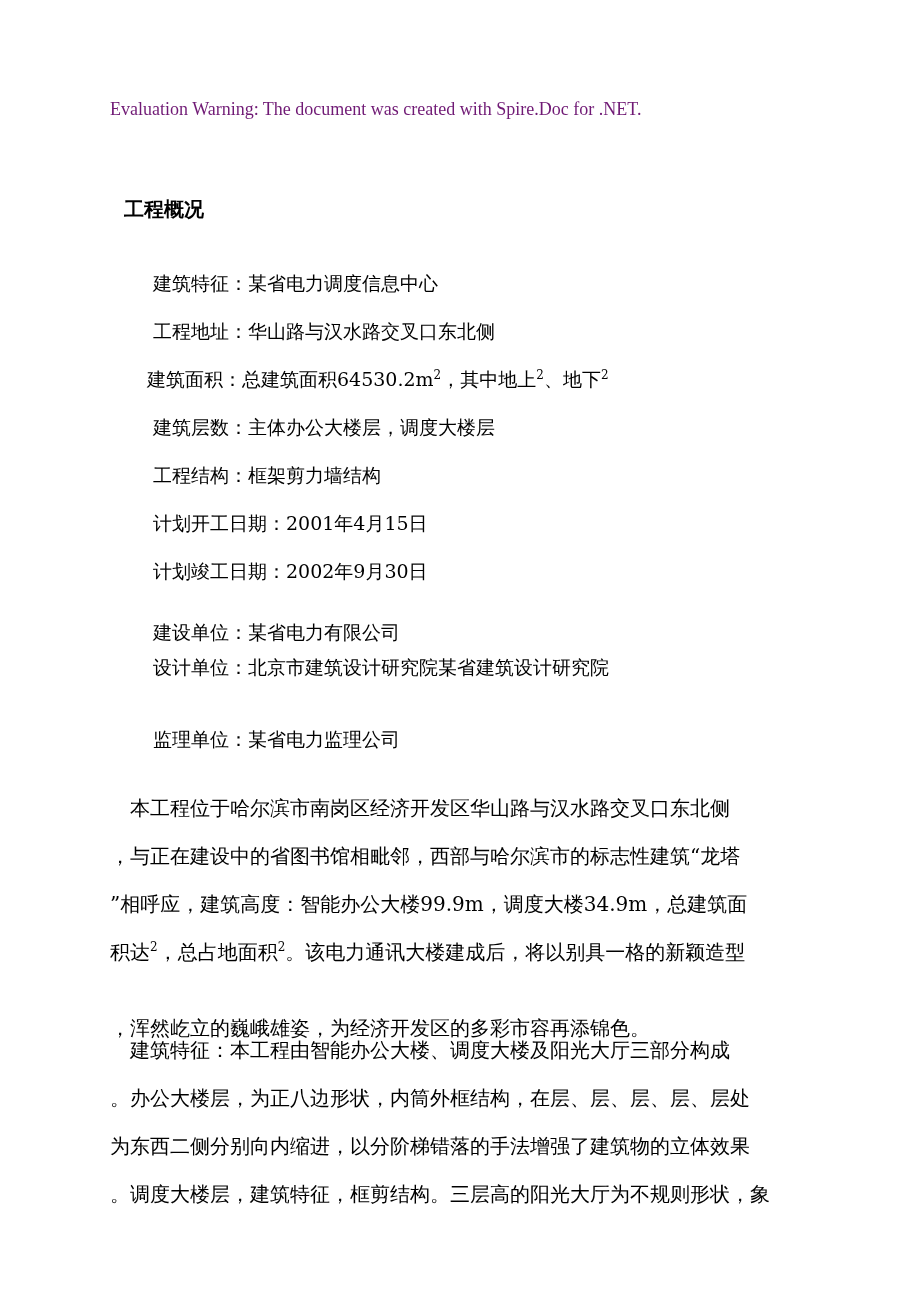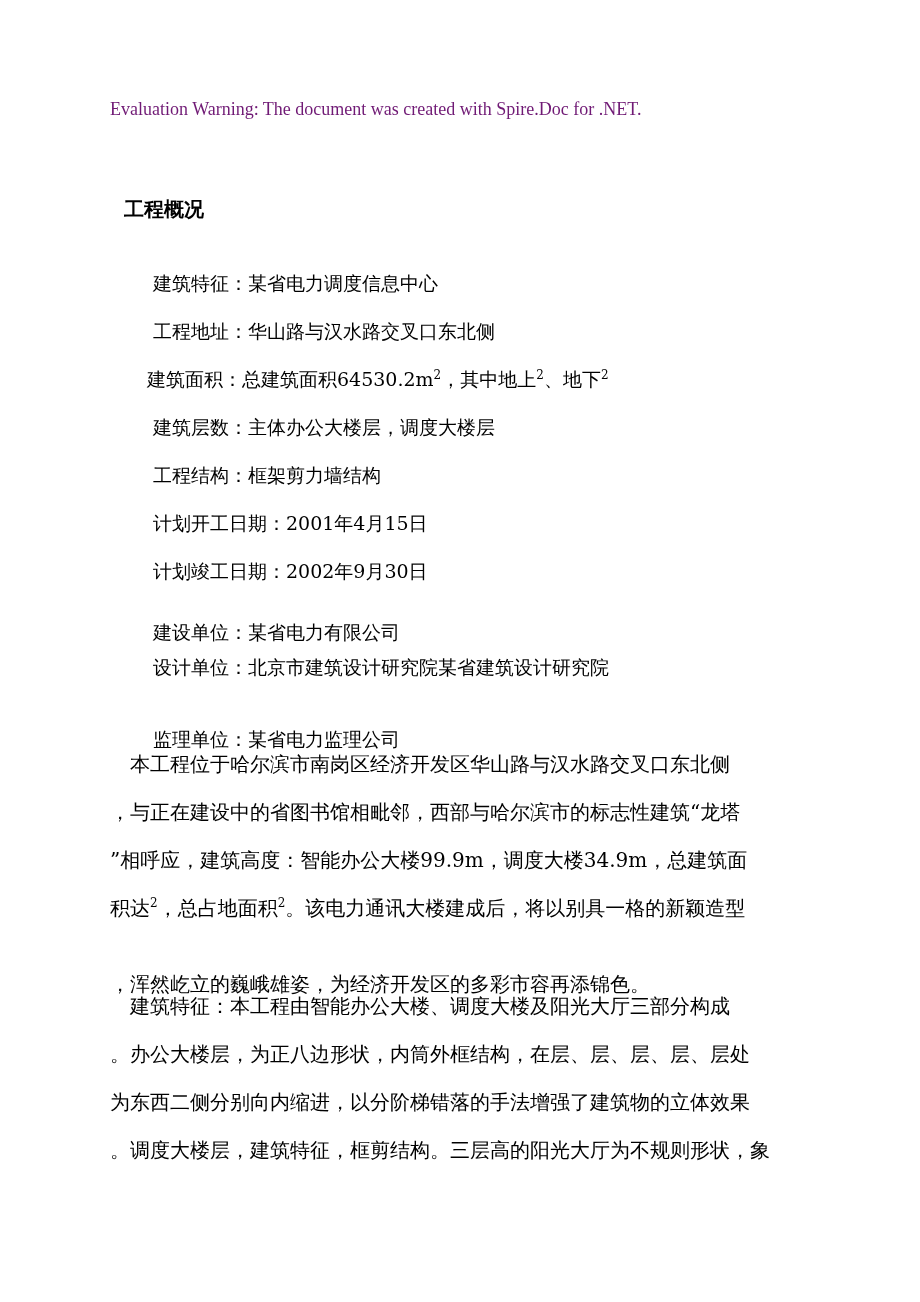--- a/index.html
+++ b/index.html
@@ -56,20 +56,21 @@
       vertical-align: 7px;
       line-height: 0;
     }
     .para-line {
       position: absolute;
       left: 110px;
       width: 720px;
       font-size: 20px;
       line-height: 26px;
       white-space: nowrap;
+      margin-top: 44px;
     }
     .para-line sup {
       font-size: 12px;
       vertical-align: 8px;
       line-height: 0;
     }
   </style>
 </head>
 <body>
 

